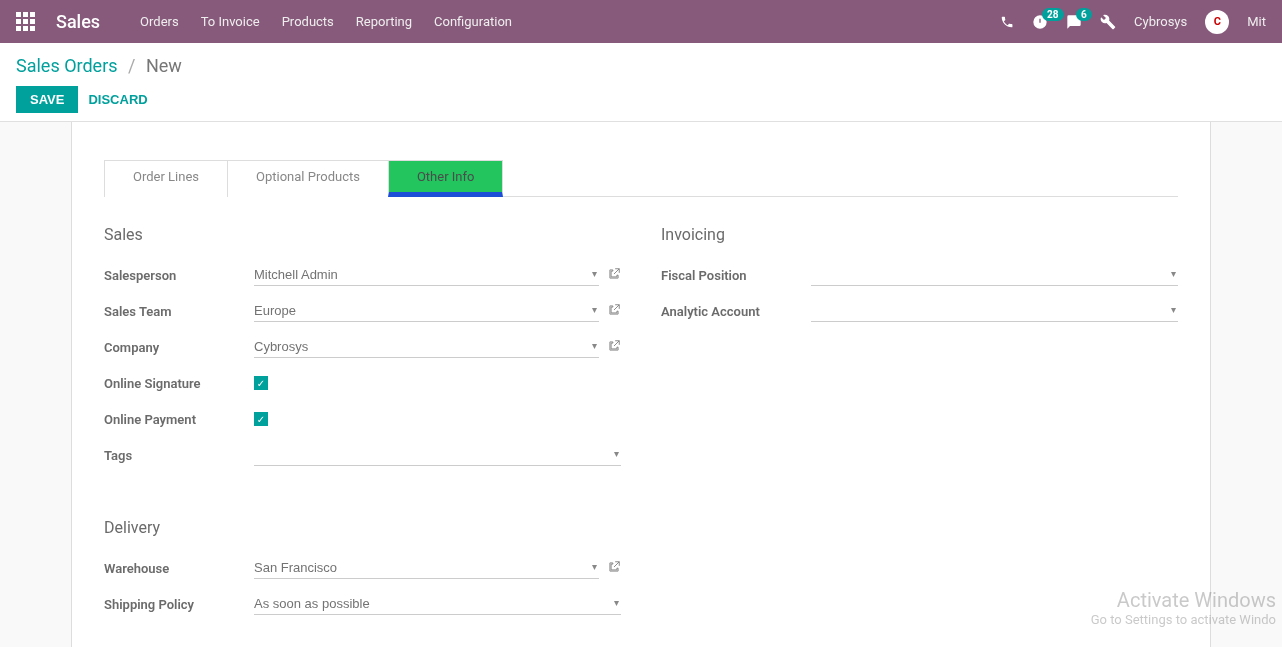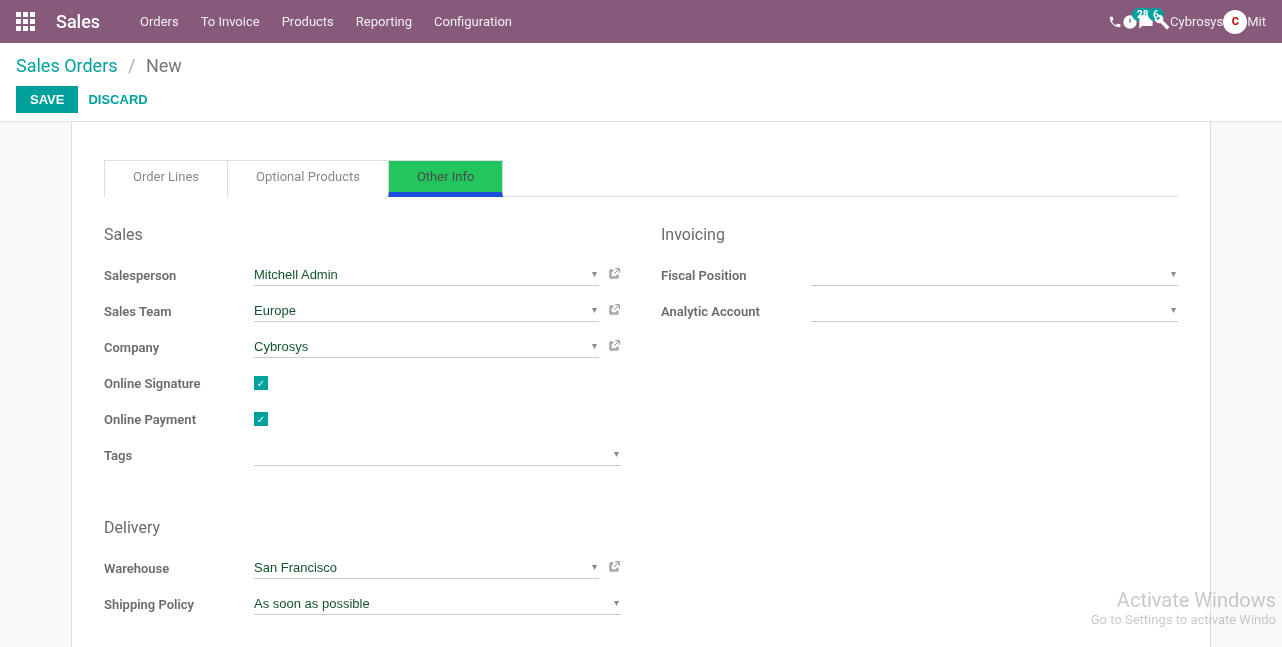--- a/index.html
+++ b/index.html
@@ -6,21 +6,21 @@
 body { font-family: -apple-system, BlinkMacSystemFont, "Segoe UI", Roboto, "Helvetica Neue", sans-serif; font-size: 13px; color: #4c4c4c; background: #f9f9f9; overflow-x: hidden; }
 
 
 .navbar { background: #875a7b; height: 43px; display: flex; align-items: center; padding: 0 16px; color: #fff; }
 .nav-left { display: flex; align-items: center; }
 .apps-icon { width: 20px; height: 20px; display: grid; grid-template-columns: repeat(3, 5px); grid-template-rows: repeat(3, 5px); gap: 2px; margin-right: 20px; cursor: pointer; }
 .apps-icon span { background: #fff; width: 5px; height: 5px; }
 .brand { font-size: 18px; font-weight: 500; margin-right: 40px; color: #fff; }
 .nav-menu { display: flex; gap: 22px; }
 .nav-menu a { color: #eee; text-decoration: none; font-size: 13px; cursor: pointer; }
-.nav-right { margin-left: auto; display: flex; align-items: center; }
+.nav-right { margin-left: auto; display: flex; align-items: center; gap: 18px; }
 .nav-icon { cursor: pointer; display: flex; align-items: center; position: relative; }
 .nav-icon svg { fill: #fff; }
 .badge { background: #00a09d; color: #fff; border-radius: 8px; font-size: 10px; padding: 1px 5px; position: absolute; top: -6px; left: 10px; font-weight: bold; }
 .user-name { color: #eee; font-size: 13px; }
 .avatar { width: 24px; height: 24px; border-radius: 50%; background: #fff; display: flex; align-items: center; justify-content: center; color: #c00; font-weight: bold; font-size: 11px; }
 
 
 .control-panel { background: #fff; border-bottom: 1px solid #e0e0e0; padding: 12px 16px 8px; }
 .breadcrumb { font-size: 18px; color: #666; margin-bottom: 10px; }
 .breadcrumb .root { color: #00a09d; cursor: pointer; }
@@ -40,21 +40,21 @@
 .tab.active { background: #22c55e; border-bottom: 5px solid #1d4ed8; color: #4c4c4c; }
 .tab:not(.active) { background: #fff; color: #888; }
 
 
 .group-row { display: flex; gap: 40px; }
 .group { flex: 1; }
 .group-title { font-size: 16px; color: #6b6b6b; margin-bottom: 18px; font-weight: 400; }
 .field-row { display: flex; align-items: center; margin-bottom: 10px; min-height: 26px; }
 .field-label { width: 150px; font-size: 13px; font-weight: 600; color: #6b6b6b; flex-shrink: 0; }
 .field-widget { flex: 1; display: flex; align-items: center; position: relative; }
-.m2o-input { width: 100%; border: none; border-bottom: 1px solid #ccc; padding: 3px 0; font-size: 13px; color: #14532d; background: transparent; }
+.m2o-input { width: 100%; border: none; border-bottom: 1px solid #ccc; padding: 3px 0; font-size: 13px; color: #737373; background: transparent; }
 .caret-btn { position: absolute; right: 2px; top: 4px; font-size: 10px; color: #888; cursor: pointer; }
 .ext-link { margin-left: 8px; cursor: pointer; color: #7c7c7c; }
 .ext-link svg { width: 14px; height: 14px; stroke: #7c7c7c; fill: none; stroke-width: 1.5; }
 .checkbox-custom { width: 14px; height: 14px; background: #00a09d; display: inline-flex; align-items: center; justify-content: center; color: #fff; font-size: 10px; }
 
 
 .watermark { position: fixed; right: 6px; bottom: 20px; text-align: right; color: rgba(120,120,120,0.4); pointer-events: none; }
 .watermark .t1 { font-size: 20px; }
 .watermark .t2 { font-size: 13px; }
 </style>

